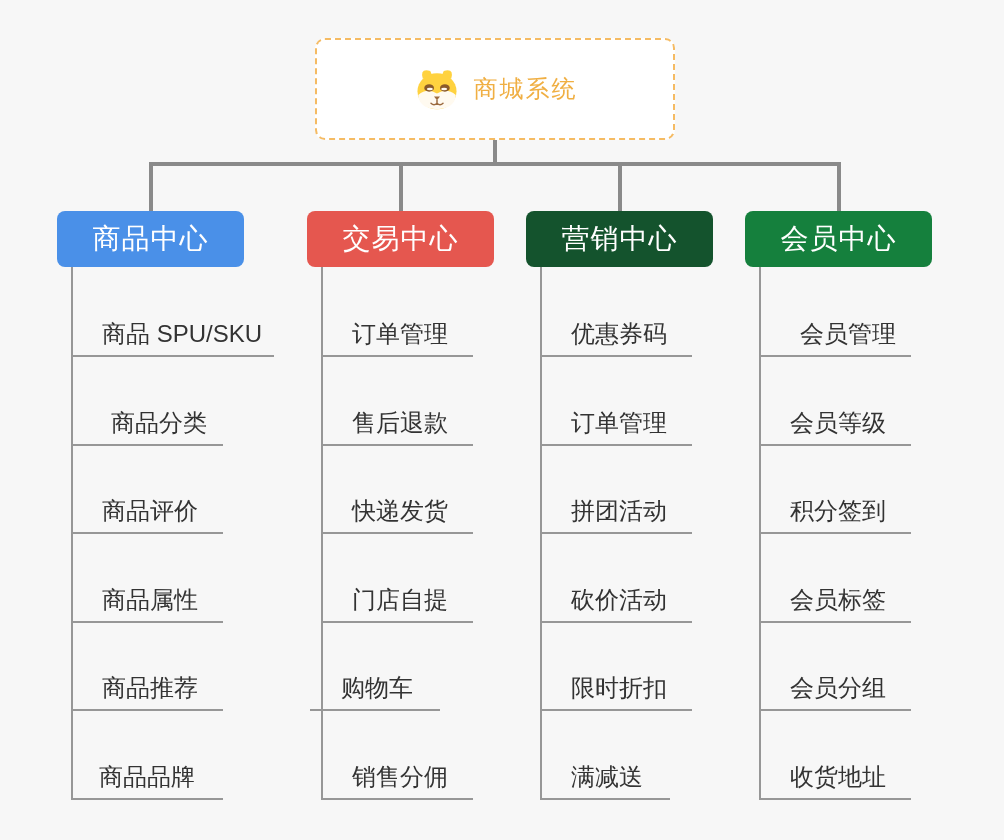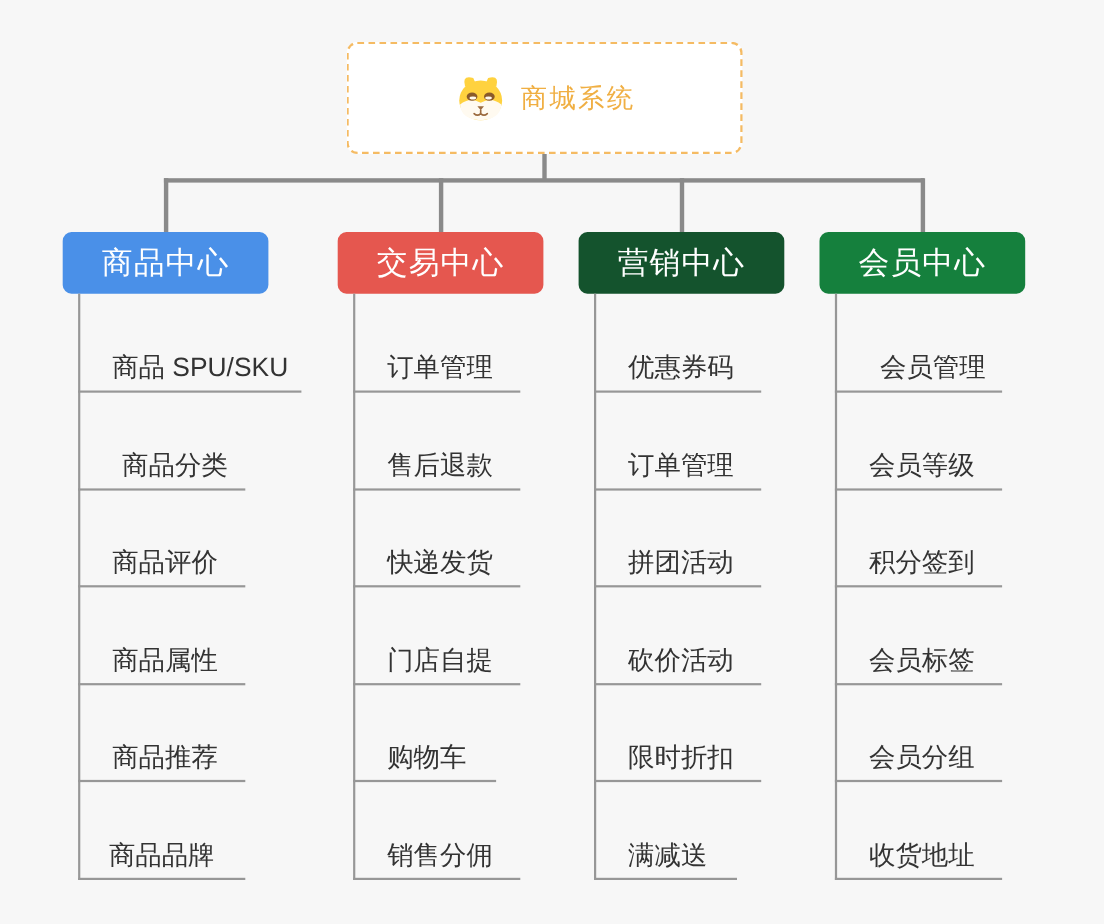--- a/index.html
+++ b/index.html
@@ -110,21 +110,21 @@
       <div class="leaf-item" style="left: 71px; top: 580.5px; width: 152px;">商品属性</div>
       <div class="leaf-item" style="left: 71px; top: 669px; width: 152px;">商品推荐</div>
       <div class="leaf-item" style="left: 71px; top: 757.5px; width: 152px; padding-left: 28px;">商品品牌</div>
       <div class="conn conn-drop" style="left: 398.5px;"></div>
       <div class="branch-node" style="left: 307px; background: rgb(229, 87, 79);">交易中心</div>
       <div class="spine" style="left: 321px; top: 267px; height: 532.5px;"></div>
       <div class="leaf-item" style="left: 321px; top: 315px; width: 152px;">订单管理</div>
       <div class="leaf-item" style="left: 321px; top: 403.5px; width: 152px;">售后退款</div>
       <div class="leaf-item" style="left: 321px; top: 492px; width: 152px;">快递发货</div>
       <div class="leaf-item" style="left: 321px; top: 580.5px; width: 152px;">门店自提</div>
-      <div class="leaf-item" style="left: 321px; top: 669px; width: 130px;">购物车</div>
+      <div class="leaf-item" style="left: 310px; top: 669px; width: 130px;">购物车</div>
       <div class="leaf-item" style="left: 321px; top: 757.5px; width: 152px;">销售分佣</div>
       <div class="conn conn-drop" style="left: 617.5px;"></div>
       <div class="branch-node" style="left: 526px; background: #14532d;">营销中心</div>
       <div class="spine" style="left: 540px; top: 267px; height: 532.5px;"></div>
       <div class="leaf-item" style="left: 540px; top: 315px; width: 152px;">优惠券码</div>
       <div class="leaf-item" style="left: 540px; top: 403.5px; width: 152px;">订单管理</div>
       <div class="leaf-item" style="left: 540px; top: 492px; width: 152px;">拼团活动</div>
       <div class="leaf-item" style="left: 540px; top: 580.5px; width: 152px;">砍价活动</div>
       <div class="leaf-item" style="left: 540px; top: 669px; width: 152px;">限时折扣</div>
       <div class="leaf-item" style="left: 540px; top: 757.5px; width: 130px;">满减送</div>

